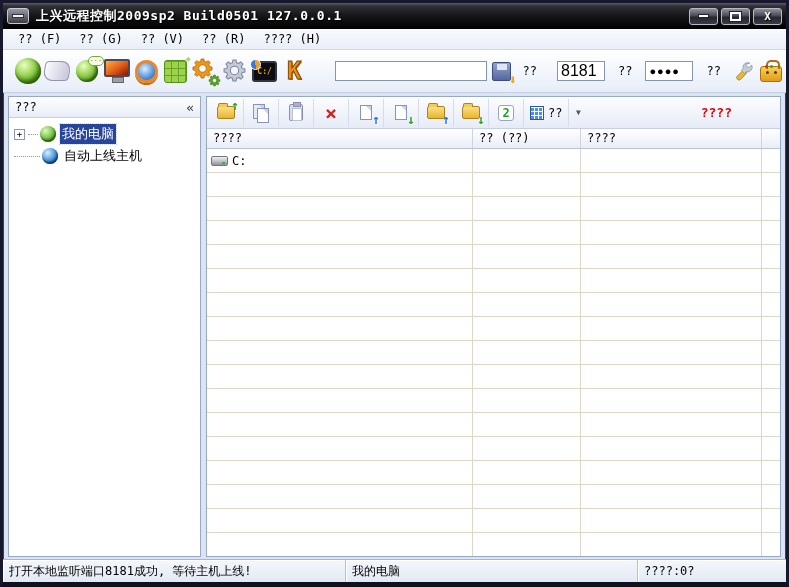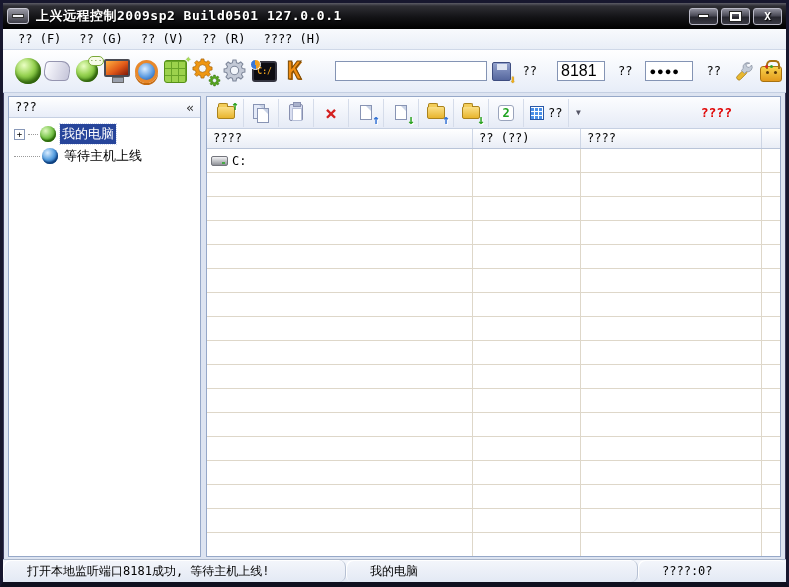--- a/index.html
+++ b/index.html
@@ -134,22 +134,22 @@
   .th{ padding:2px 6px; border-right:1px solid #cdd5e4; white-space:nowrap; overflow:hidden; }
   .tbody{ flex:1 1 auto; overflow:hidden; background:#fff; }
   .tr{ display:flex; height:24px; border-bottom:1px solid #ded7c9; font-size:12px; align-items:stretch; }
   .td{ border-right:1px solid #ded7c9; padding:0 4px; display:flex; align-items:center; gap:4px; overflow:hidden; white-space:nowrap; }
   .c0{ width:266px; flex:0 0 auto; } .c1{ width:108px; flex:0 0 auto; } .c2{ width:181px; flex:0 0 auto; } .c3{ flex:1 1 auto; border-right:none; }
   .drive{ width:17px; height:10px; background:linear-gradient(#f2f2f4,#b8babe 60%,#8e9096); border:1px solid #73757c; border-radius:2px; position:relative; flex:0 0 auto; }
   .drive::after{ content:""; position:absolute; right:2px; bottom:1px; width:3px; height:2px; background:#4a4; }
   
   .statusbar{ flex:0 0 23px; display:flex; align-items:center; background:linear-gradient(#f4f6fb,#e3e9f4);
     border-top:1px solid #aab6ca; font-size:12px; color:#000; }
-  .sect{ height:100%; display:flex; align-items:center; padding:0 24px; border-right:1px solid #b6c0d2;
-    box-shadow:inset 1px 1px 0 #fff; white-space:nowrap; overflow:hidden;border-radius:7px; }
+  .sect{ height:100%; display:flex; align-items:center; padding:0 6px; border-right:1px solid #b6c0d2;
+    box-shadow:inset 1px 1px 0 #fff; white-space:nowrap; overflow:hidden; }
   .s1{ flex:0 0 343px; } .s2{ flex:0 0 292px; } .s3{ flex:1 1 auto; border-right:none; }
 </style>
 </head>
 <body>
 
 <div class="window">
 
   <div class="titlebar">
     <div class="sysbtn">
         <span></span>
@@ -251,21 +251,21 @@
       <div class="tree">
         <div class="treerow selected">
           <span class="expander">+</span>
           <span class="connector"></span>
           <span class="sphere green"></span>
           <span class="treelabel">我的电脑</span>
         </div>
         <div class="treerow">
           <span class="connector long"></span>
           <span class="sphere blue"></span>
-          <span class="treelabel">等待主机上线</span>
+          <span class="treelabel">自动上线主机</span>
         </div>
       </div>
     </div>
 
     <div class="content">
       <div class="file-toolbar">
         <div class="fbtn" style="position:relative">
           <span class="folder"></span>
             <span class="ov up-green">↑</span>
         </div>

